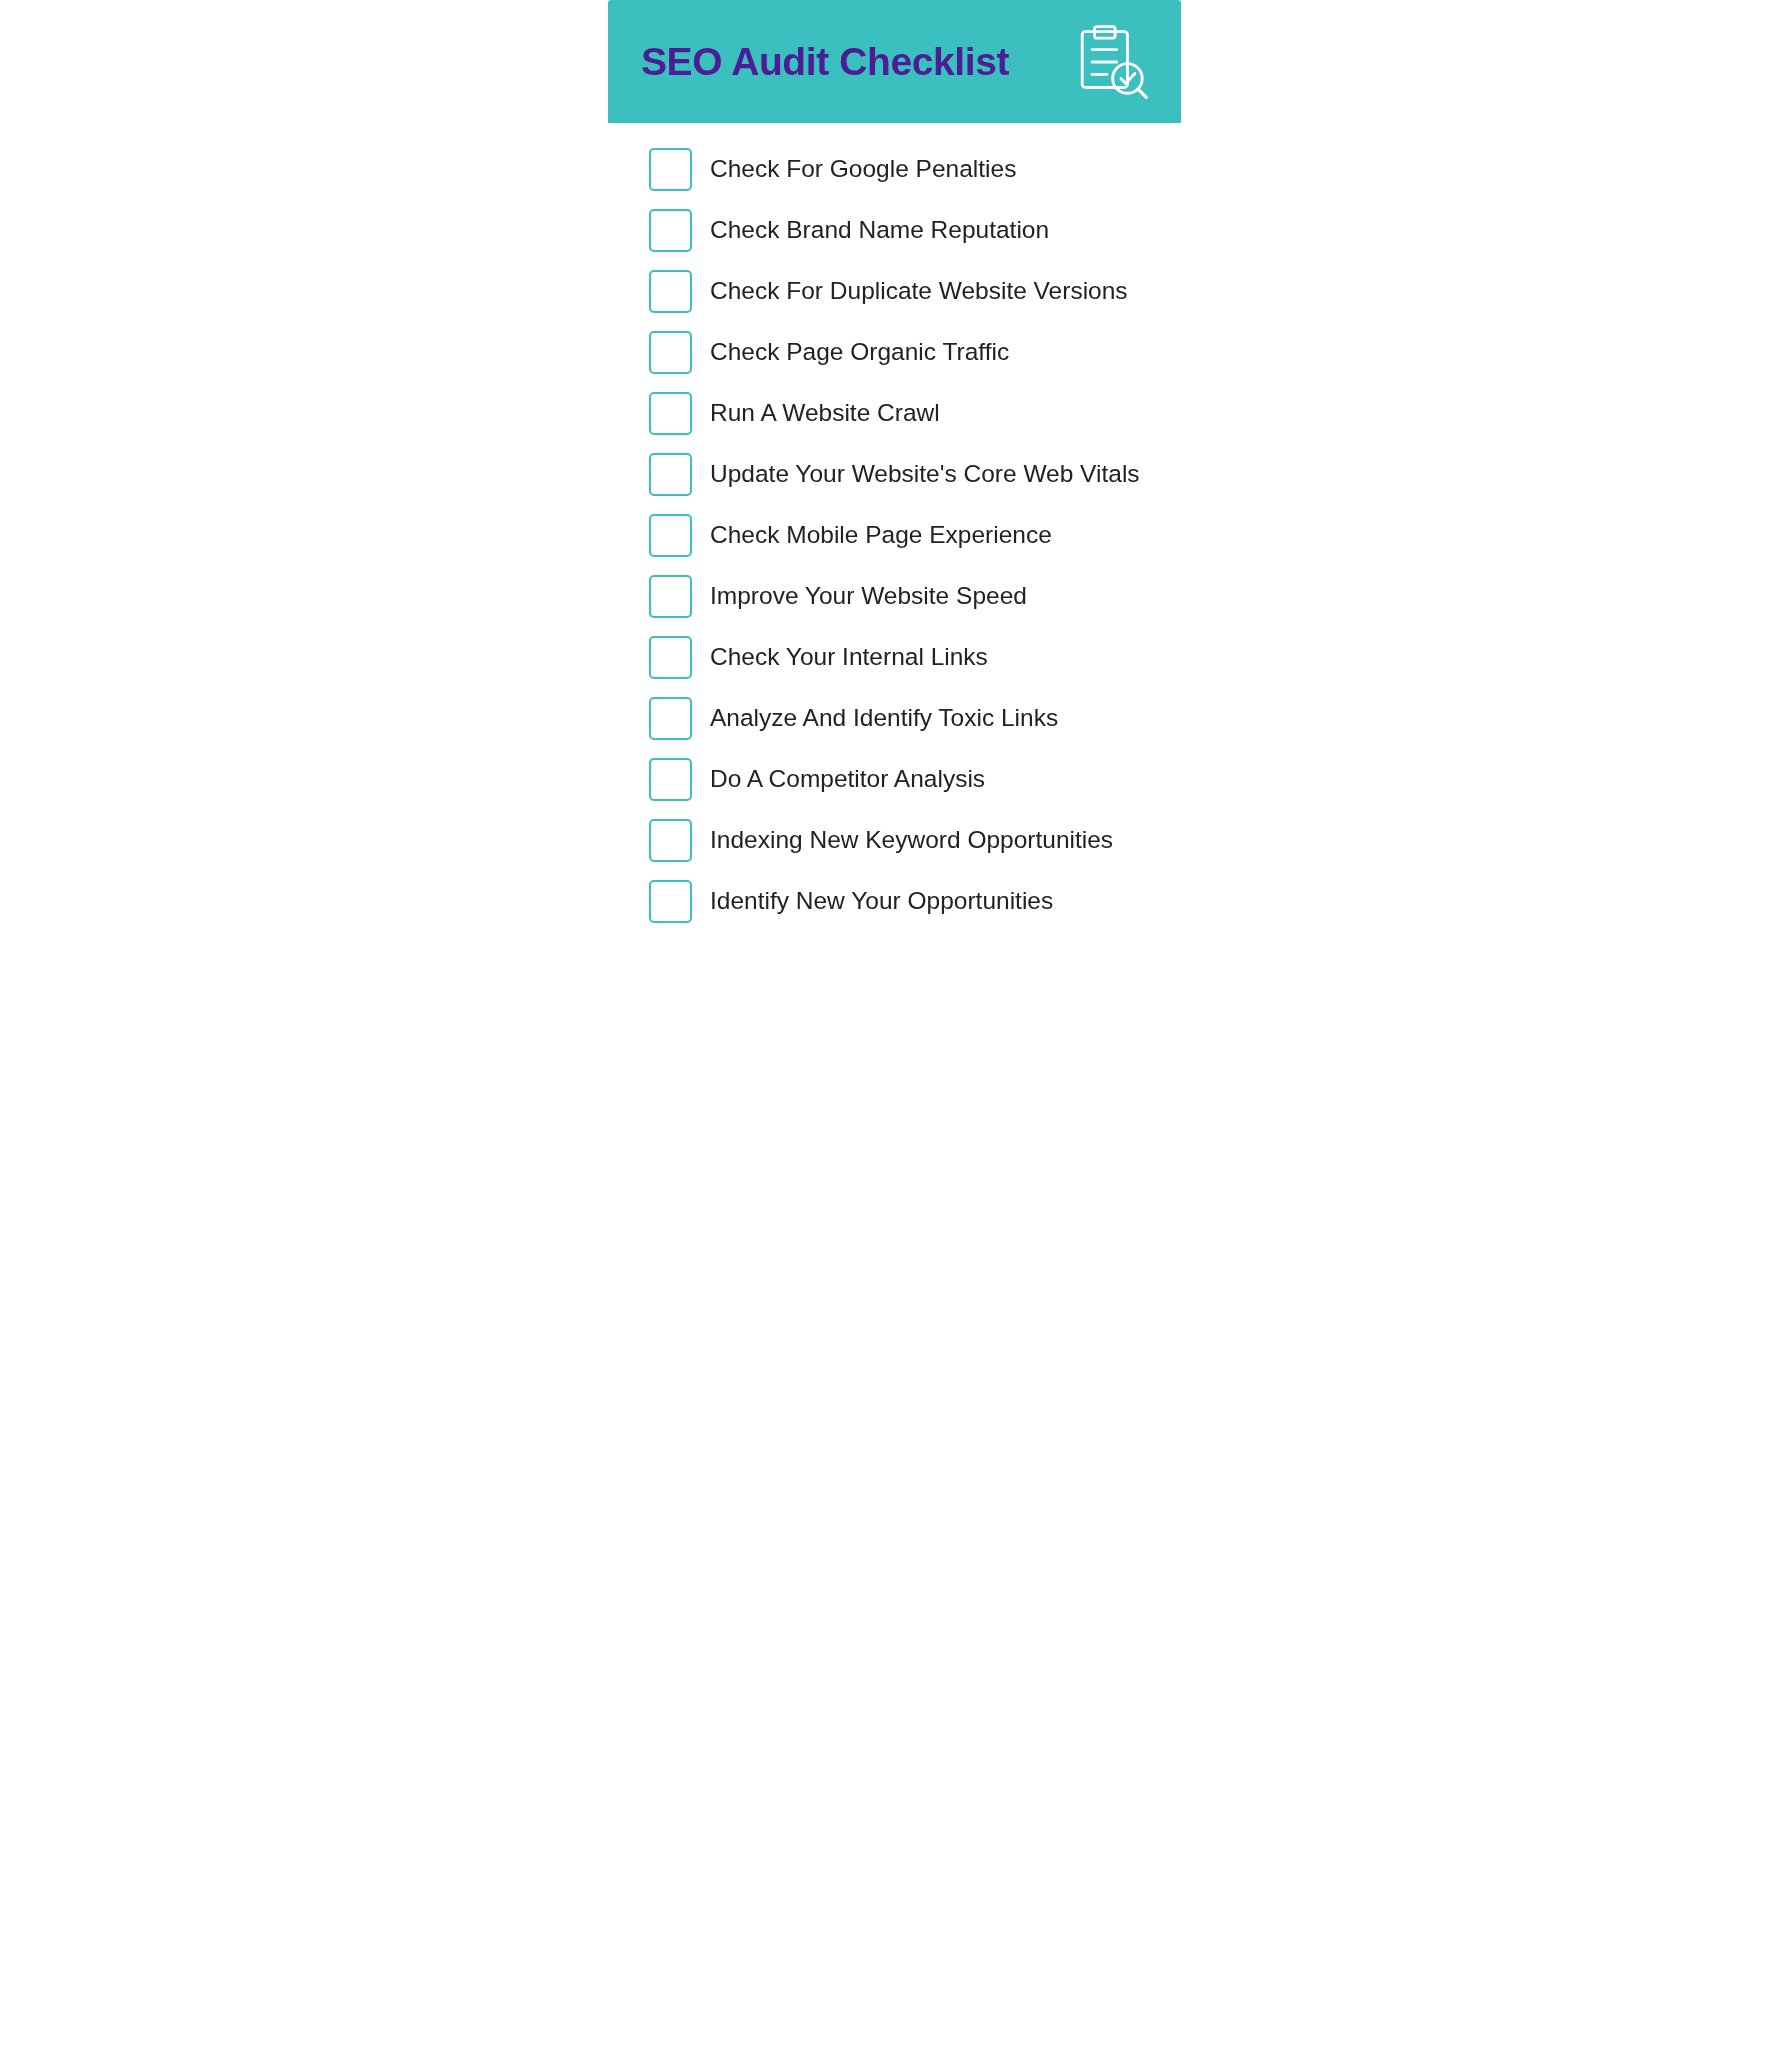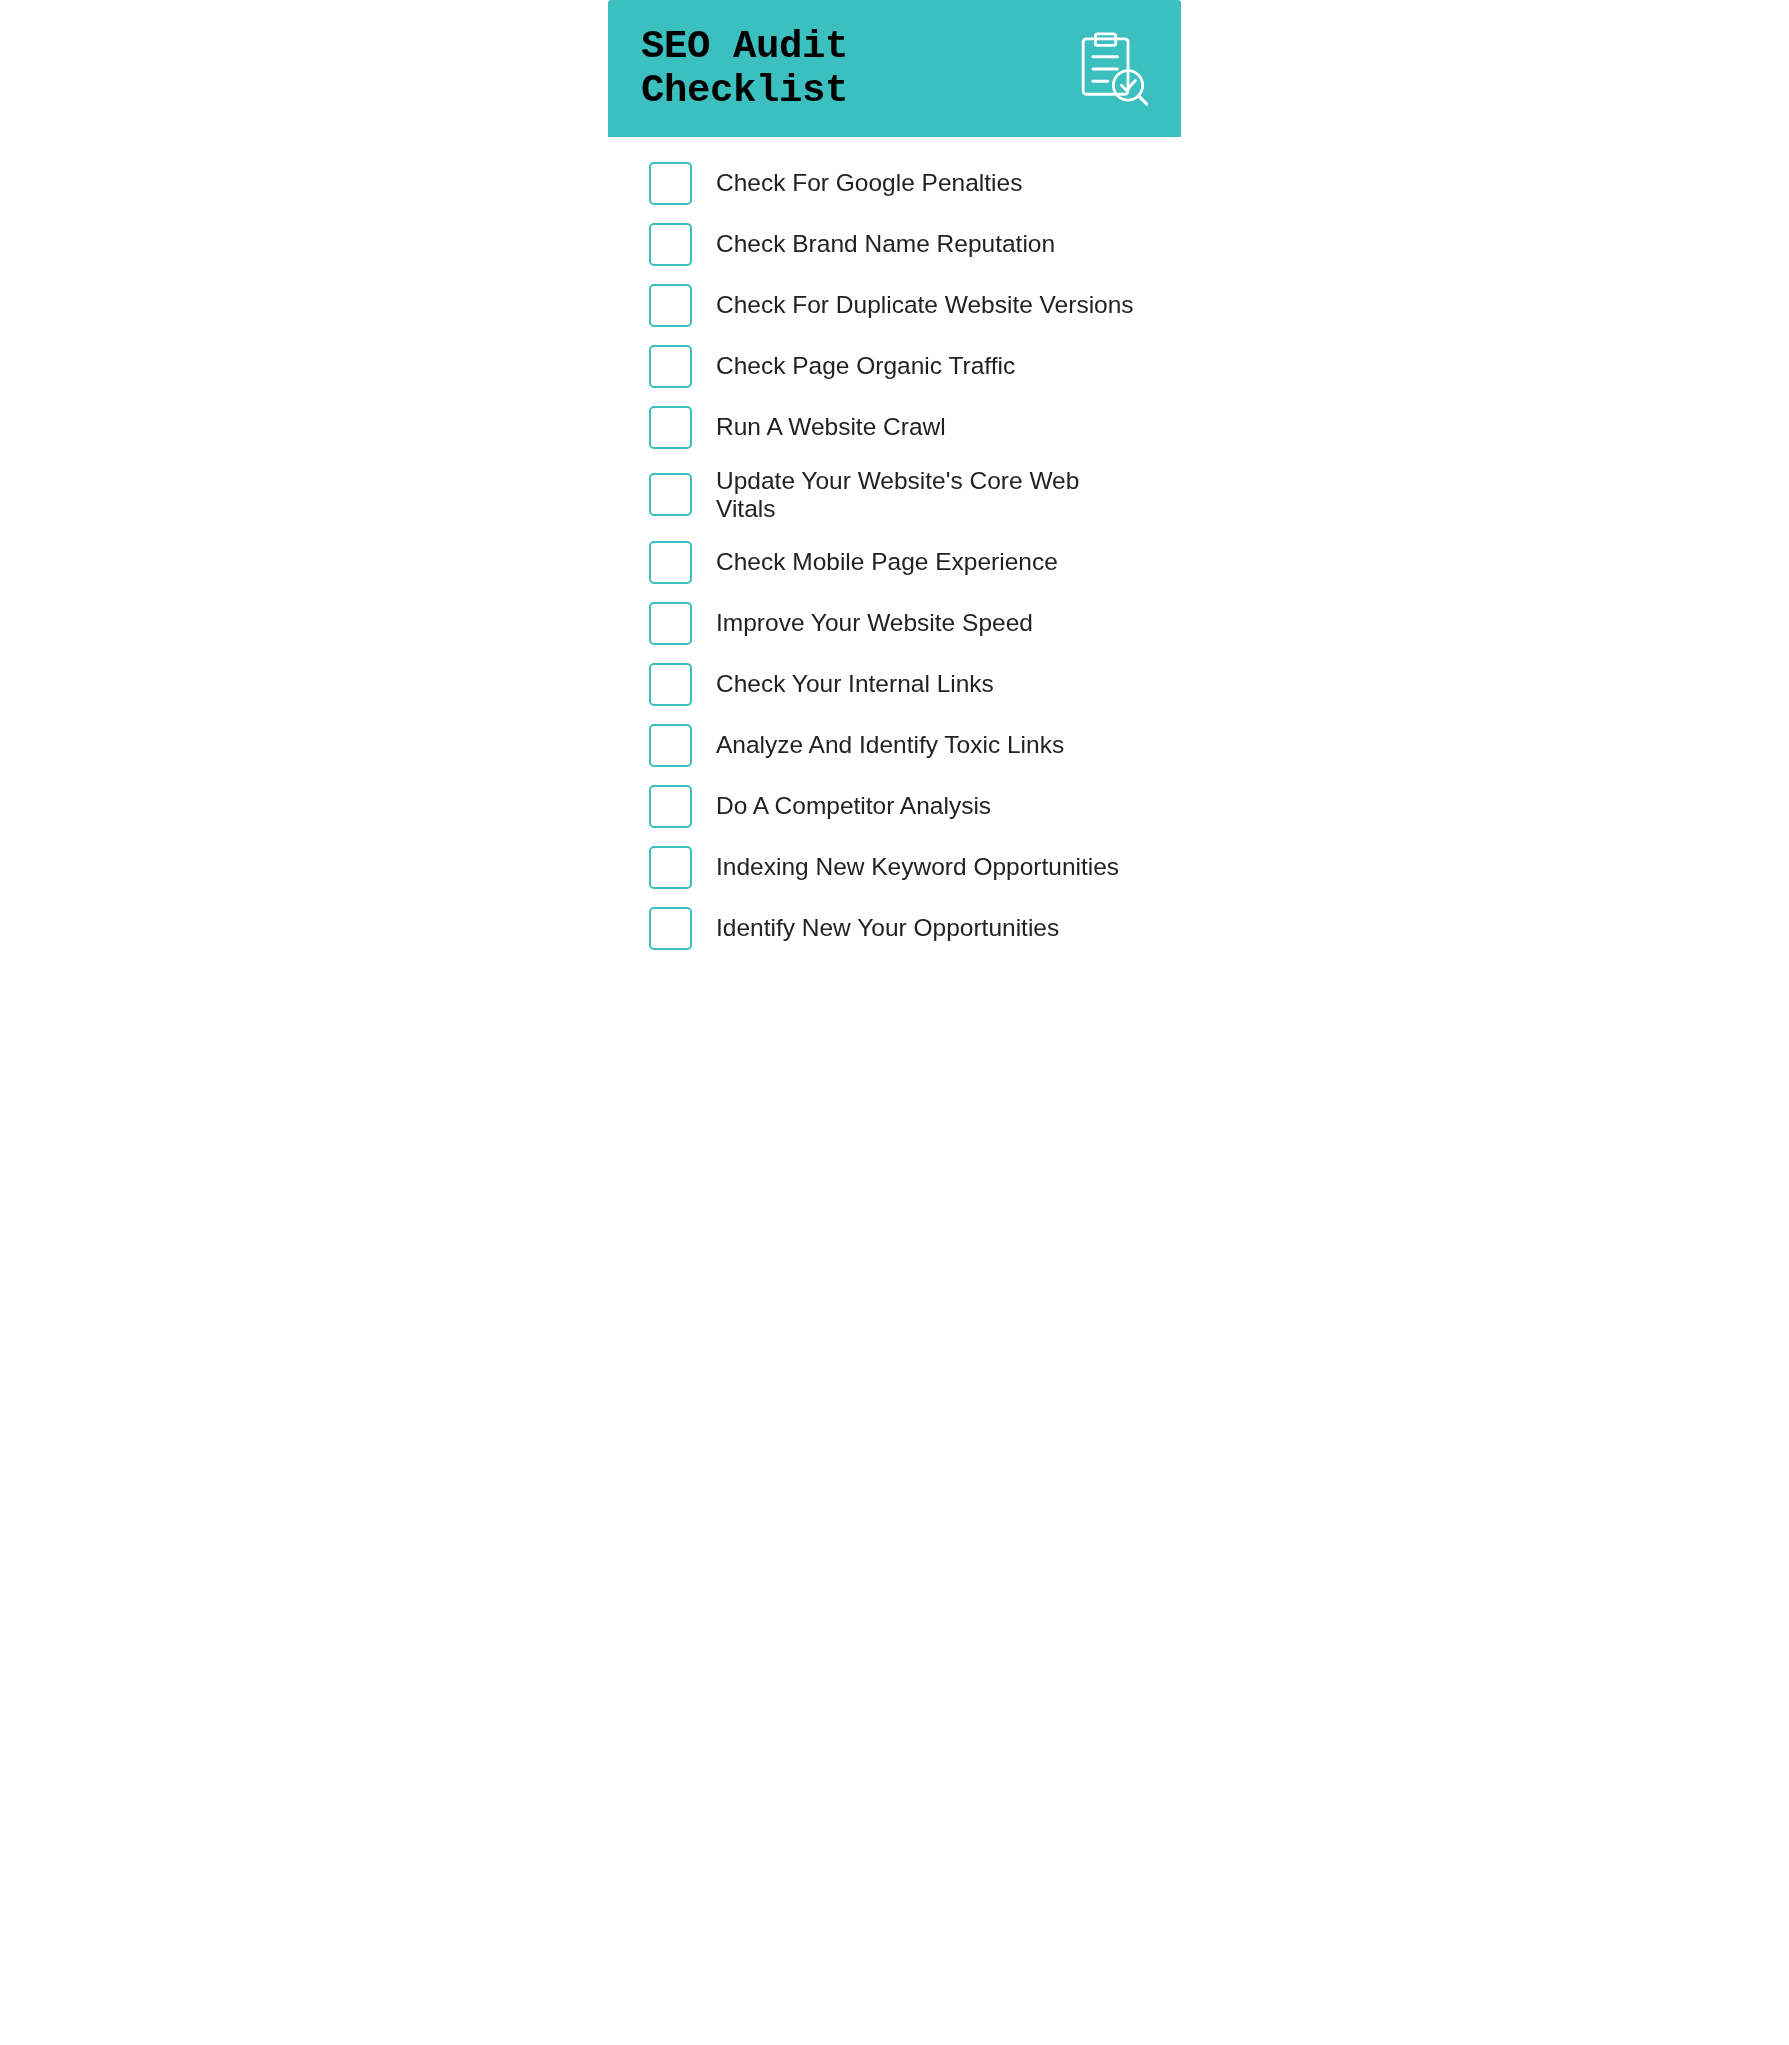--- a/index.html
+++ b/index.html
@@ -19,42 +19,41 @@
     .header {
       background-color: #3bbfbf;
       padding: 24.5px 33px;
       display: flex;
       align-items: center;
       justify-content: space-between;
       border-radius: 3.3px 3.3px 0 0;
     }
 
     .header-title {
-      color: #000000;
+      color: #4c1d95;
       font-size: 39px;
       font-weight: 900;
       letter-spacing: -0.4px;
-      font-family: Liberation Mono, monospace;
     }
 
     .header-icon {
       width: 74px;
       height: 74px;
     }
 
     .checklist-container {
       background: #ffffff;
       padding: 24.5px 41px 33px 41px;
     }
 
     .checklist-item {
       display: flex;
       align-items: center;
       margin-bottom: 18px;
-      gap: 24px;
+      gap: 18px;
     }
 
     .checkbox {
       width: 43px;
       height: 43px;
       min-width: 43px;
       border: 2.5px solid #3bbfbf;
       border-radius: 4.9px;
       background: #ffffff;
       display: flex;

